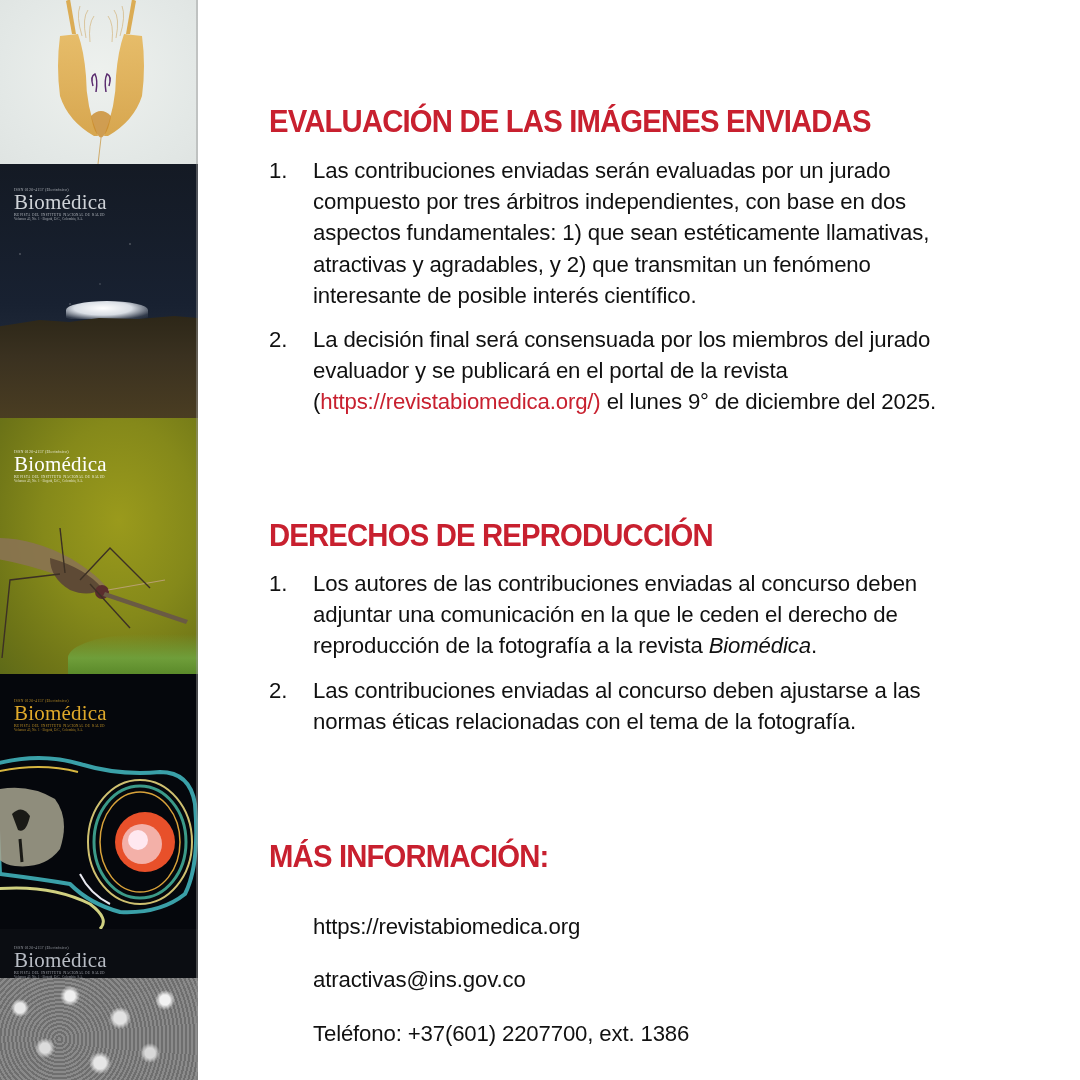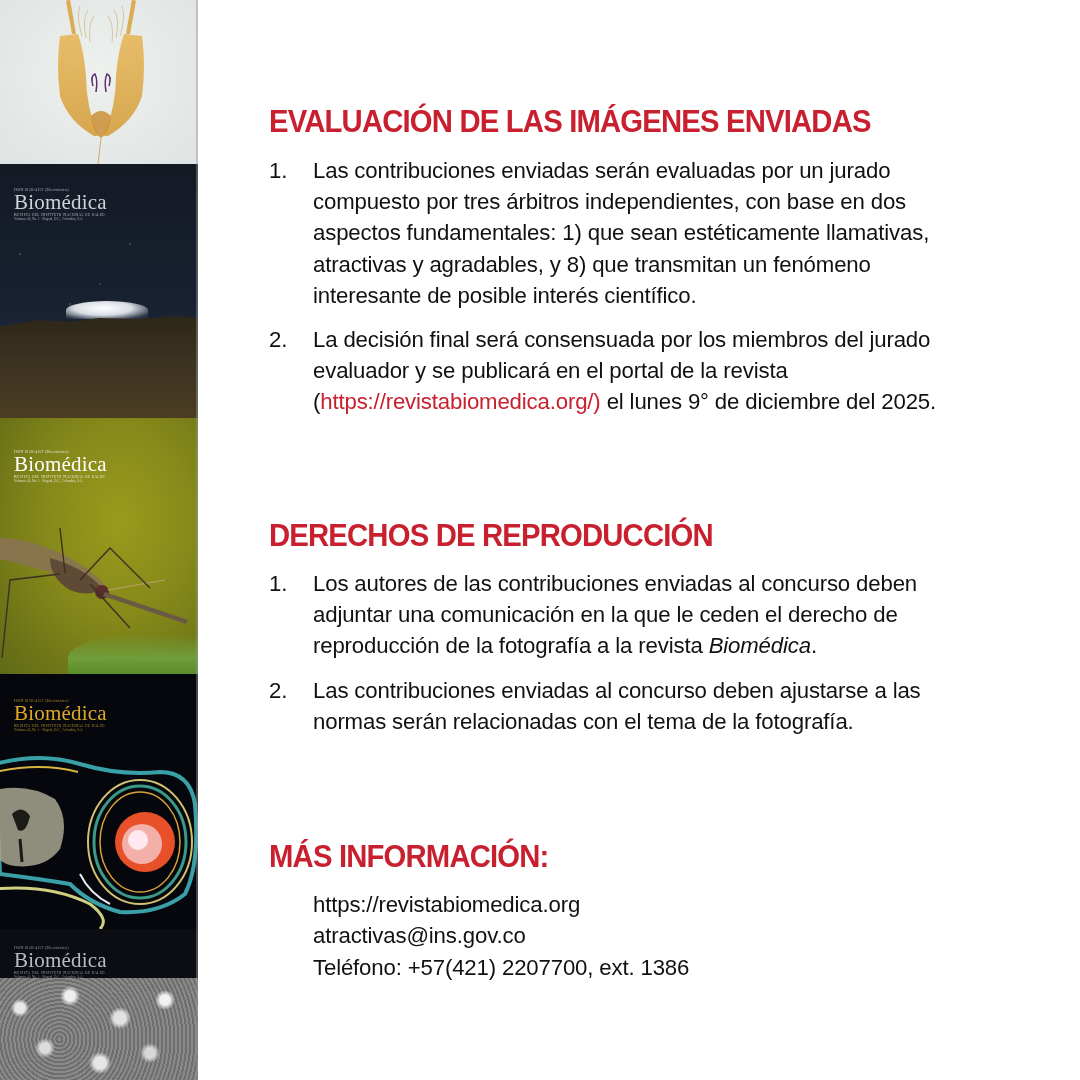--- a/index.html
+++ b/index.html
@@ -64,21 +64,21 @@
     
     .content { position: absolute; left: 269px; top: 0; width: 700px; }
     .heading { position: absolute; left: 0; color: #c8202f; font-family: "Liberation Sans", sans-serif; font-weight: bold; font-size: 31.5px; letter-spacing: -0.9px; white-space: nowrap; transform: scaleX(0.93); transform-origin: left center; line-height: 36px; }
     .list { position: absolute; left: 0; width: 680px; list-style: none; }
     .list li { position: relative; padding-left: 44px; font-size: 22.2px; line-height: 31.2px; letter-spacing: -0.15px; color: #111111; }
     .list li + li { margin-top: 13px; }
     .list .num { position: absolute; left: 0; top: 0; }
     .link-red { color: #c8202f; }
     .ital { font-style: italic; }
     .contact { position: absolute; left: 44px; font-size: 22.2px; line-height: 31.3px; letter-spacing: -0.15px; color: #111111; }
-    .contact div { white-space: nowrap; }
+    .contact div { white-space: nowrap; margin-top: 22px; }
   </style>
 </head>
 <body>
 
 <div class="strip">
 
   <div class="panel p1">
     <svg class="specimen" viewBox="0 0 110 170">
       <defs>
         <linearGradient id="amb" x1="0" y1="0" x2="0" y2="1">
@@ -177,41 +177,41 @@
   <div class="strip-edge"></div>
 </div>
 
 <div class="content">
 
   <h2 class="heading" style="top:103px">EVALUACIÓN DE LAS IMÁGENES ENVIADAS</h2>
 
   <ol class="list" style="top:155px">
     <li>
       <span class="num">1.</span>
-      <span>Las contribuciones enviadas serán evaluadas por un jurado compuesto por tres árbitros independientes, con base en dos aspectos fundamentales: 1) que sean estéticamente llamativas, atractivas y agradables, y 8) que transmitan un fenómeno interesante de posible interés científico.</span>
+      <span>Las contribuciones enviadas serán evaluadas por un jurado compuesto por tres árbitros independientes, con base en dos aspectos fundamentales: 1) que sean estéticamente llamativas, atractivas y agradables, y 2) que transmitan un fenómeno interesante de posible interés científico.</span>
     </li>
     <li>
       <span class="num">2.</span>
       <span>La decisión final será consensuada por los miembros del jurado evaluador y se publicará en el portal de la revista (</span><a class="link-red">https://revistabiomedica.org/)</a><span> el lunes 9° de diciembre del 2025.</span>
     </li>
   </ol>
 
   <h2 class="heading" style="top:517px">DERECHOS DE REPRODUCCIÓN</h2>
 
   <ol class="list" style="top:568px">
     <li>
       <span class="num">1.</span>
       <span>Los autores de las contribuciones enviadas al concurso deben adjuntar una comunicación en la que le ceden el derecho de reproducción de la fotografía a la revista </span><span class="ital">Biomédica</span><span>.</span>
     </li>
     <li>
       <span class="num">2.</span>
-      <span>Las contribuciones enviadas al concurso deben ajustarse a las normas serán relacionadas con el tema de la fotografía.</span>
+      <span>Las contribuciones enviadas al concurso deben ajustarse a las normas éticas relacionadas con el tema de la fotografía.</span>
     </li>
   </ol>
 
   <h2 class="heading" style="top:838px">MÁS INFORMACIÓN:</h2>
 
   <div class="contact" style="top:889px">
     <div>https://revistabiomedica.org</div>
     <div>atractivas@ins.gov.co</div>
-    <div>Teléfono: +57(421) 2207700, ext. 1386</div>
+    <div>Teléfono: +37(601) 2207700, ext. 1386</div>
   </div>
 </div>
 
 </body></html>

